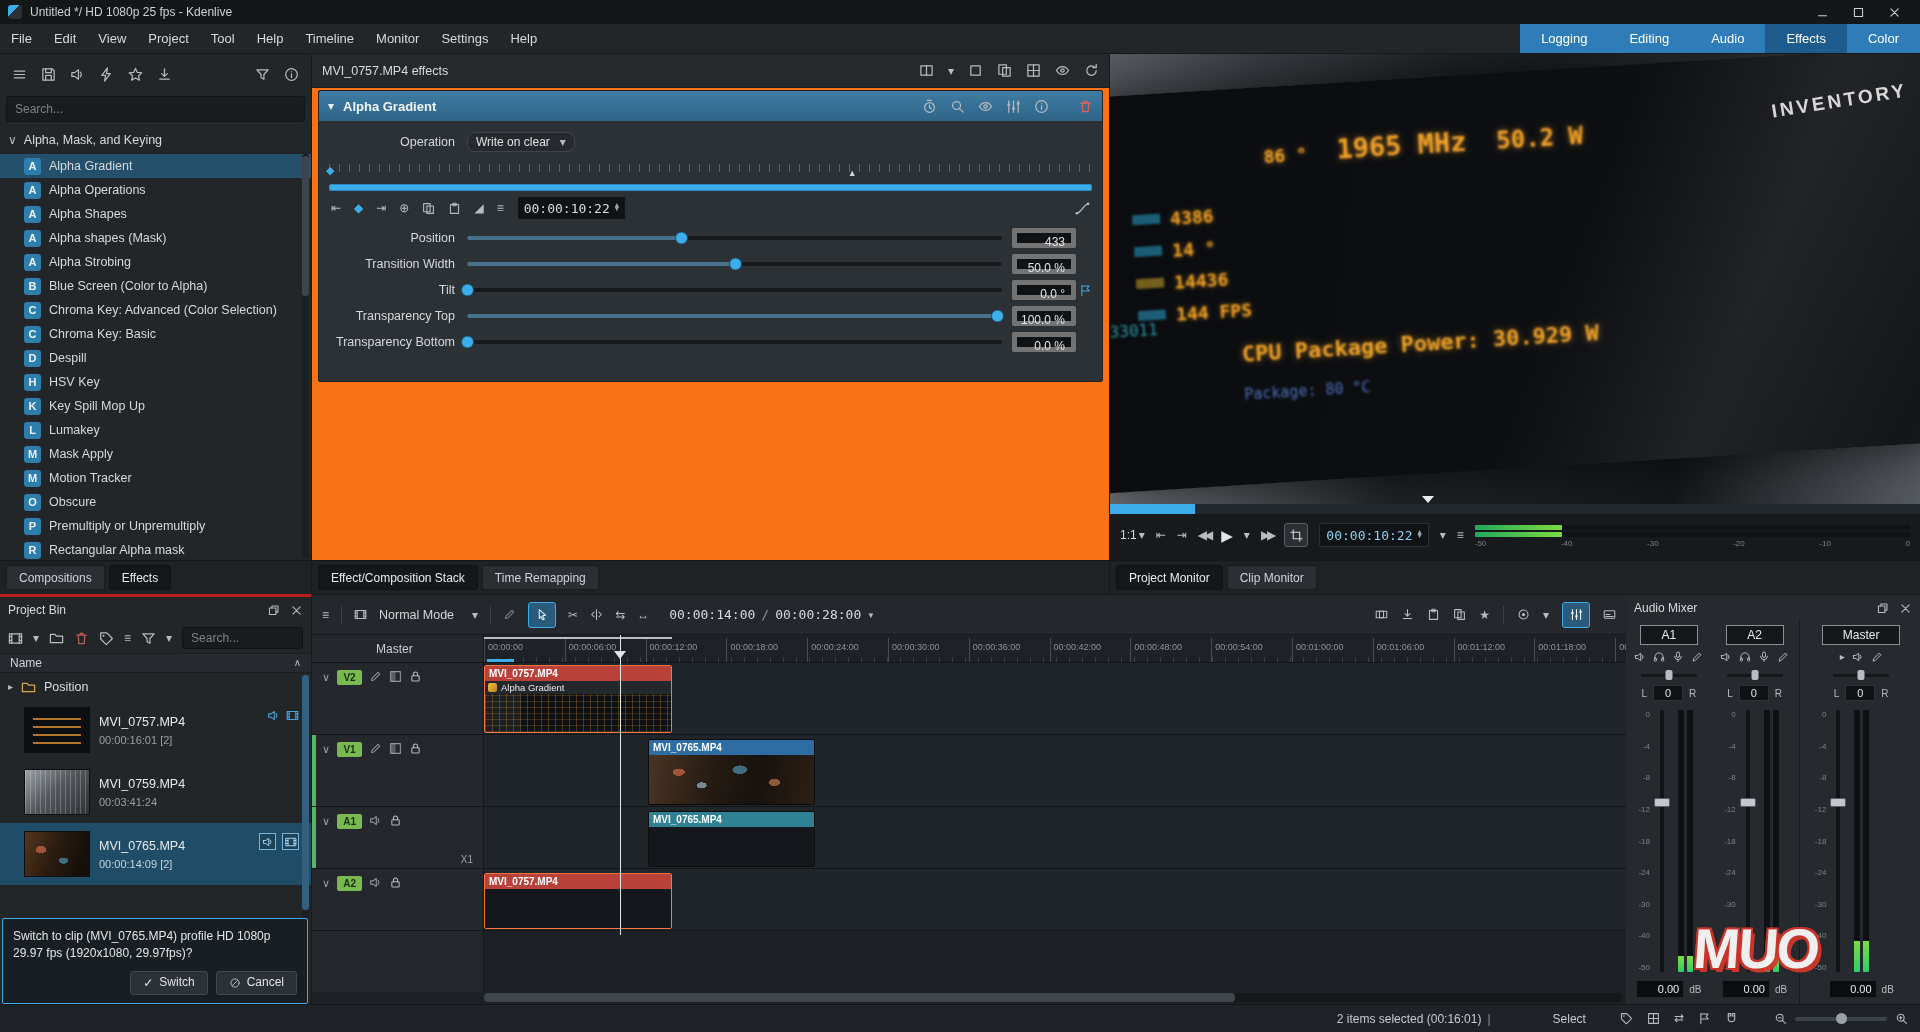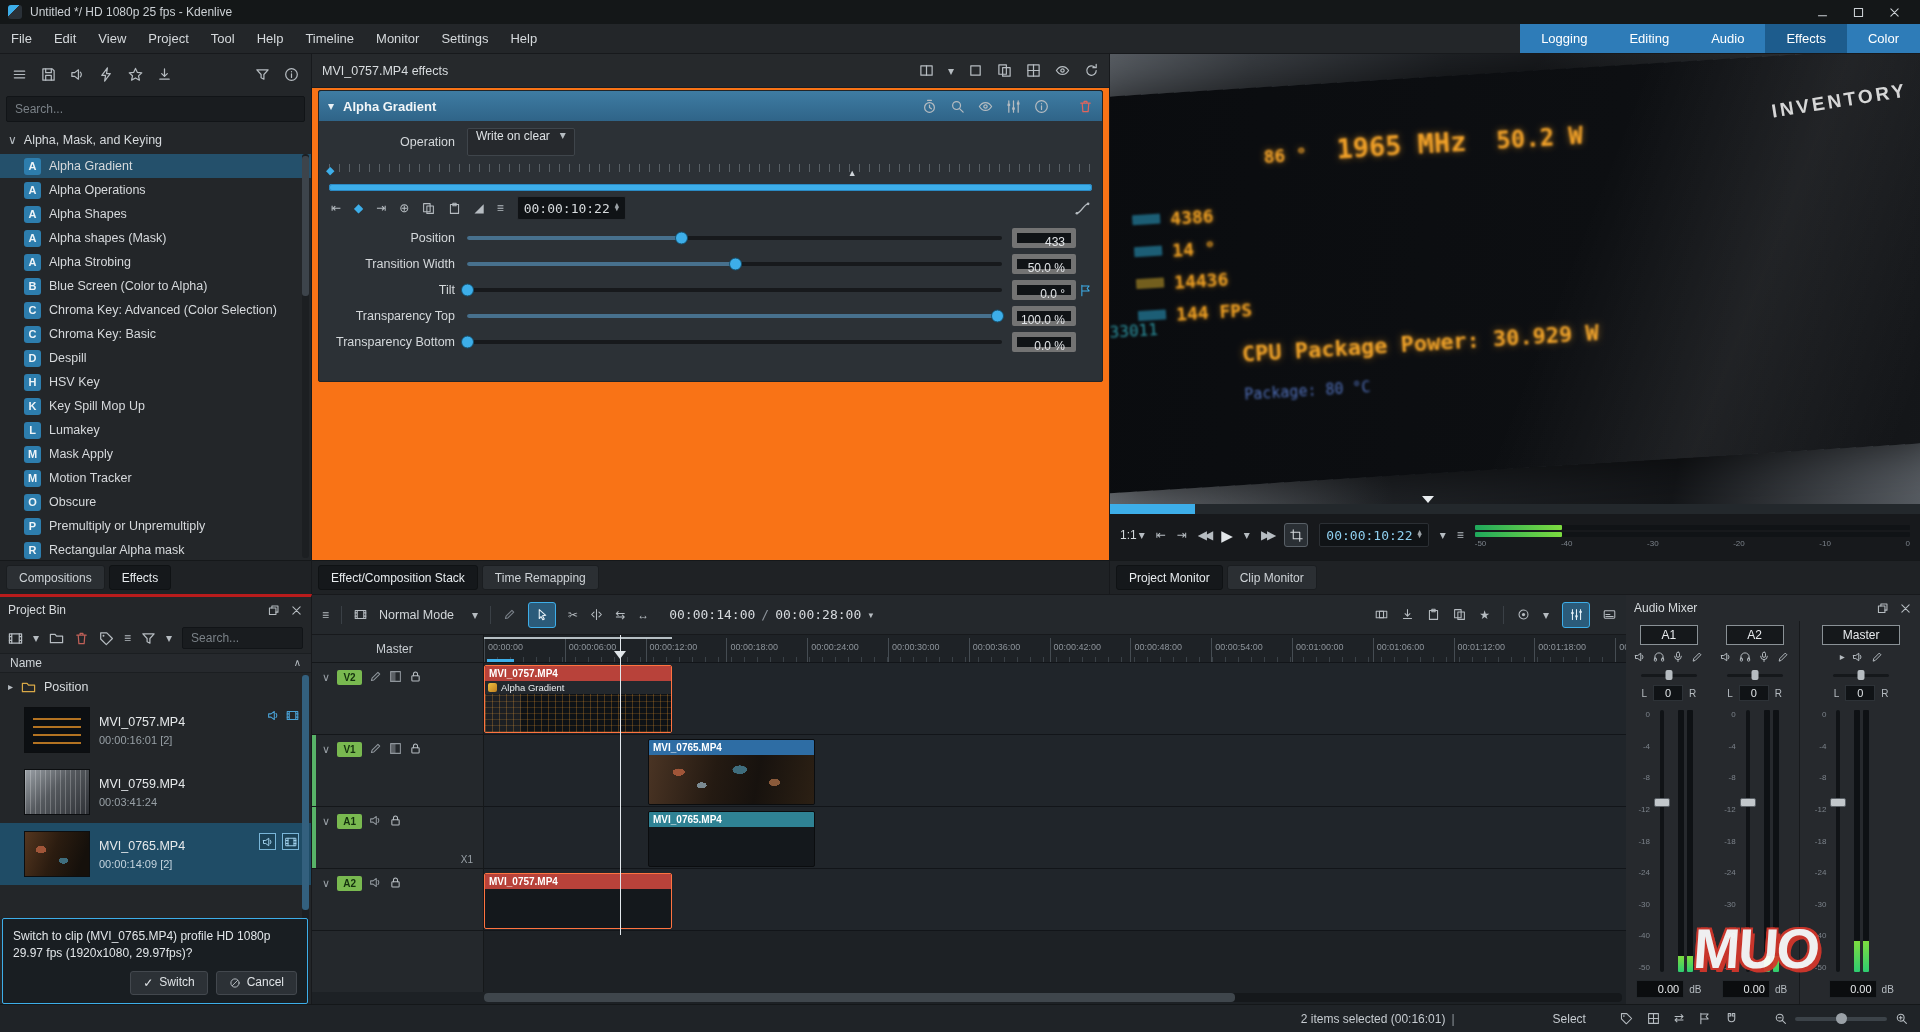--- a/index.html
+++ b/index.html
@@ -53,21 +53,21 @@
 #stack{position:absolute;left:312px;top:54px;width:798px;height:540px;background:#f97316;border-right:1px solid #17191c}
 .stk-header{position:absolute;top:0;left:0;right:0;height:34px;background:#26292c;border-bottom:1px solid #1b1e21;display:flex;align-items:center;gap:14px;padding:0 10px;font-size:12.5px;color:#d8dcdf}
 .stk-header .icons{margin-left:auto;display:flex;align-items:center;gap:14px;color:#b6bcc1}
 .fx-card{position:absolute;top:36px;left:6px;right:6px;height:292px;background:#2c3136;border:1px solid #222528;border-radius:2px}
 .eff-head{height:30px;background:linear-gradient(180deg,#3e7ca3,#2f6488);display:flex;align-items:center;gap:9px;padding:0 9px;border-radius:2px 2px 0 0}
 .eff-head .nm{font-weight:bold;font-size:13px;color:#f2f6f8}
 .eff-head .icons{margin-left:auto;display:flex;align-items:center;gap:13px;color:#dfe8ee}
 .eff-body{padding:7px 8px 4px 8px}
 .op-row{display:flex;align-items:center;height:28px}
 .plabel{flex:0 0 140px;text-align:right;padding-right:12px;font-size:12.5px;color:#d4d8db;white-space:nowrap}
-.dropdown{height:28px;background:#26292d;border:1px solid #3f454b;border-radius:2px;display:inline-flex;align-items:flex-start;gap:10px;padding:0 8px;font-size:12px;color:#dde1e4}
+.dropdown{height:20px;background:#26292d;border:1px solid #3f454b;border-radius:8px;display:inline-flex;align-items:center;gap:10px;padding:0 8px;font-size:12px;color:#dde1e4}
 .kf-ruler{position:relative;height:20px;margin:6px 2px 0 2px}
 .kf-ruler::before{content:"";position:absolute;left:0;right:0;top:2px;height:8px;background:repeating-linear-gradient(90deg,#5a6167 0 1px,transparent 1px 10px)}
 .kf-diamond{position:absolute;left:-3px;top:3px;color:#3daee9;font-size:11px;line-height:1}
 .kf-caret{position:absolute;left:68%;top:7px;color:#cfd5da;font-size:9px;line-height:1}
 .kf-zoom{height:7px;margin:2px 2px 0 2px;background:#3daee9;border-radius:3px;box-shadow:inset 0 0 0 1px #2a8ac4}
 .kf-bar{display:flex;align-items:center;gap:13px;height:34px;padding:0 4px}
 .tcbox{display:inline-flex;align-items:center;gap:5px;height:24px;background:#101316;border:1px solid #2b2f34;border-radius:2px;padding:0 6px;font-family:"DejaVu Sans Mono",monospace;font-size:13px;color:#d7dbde}
 .spin{display:flex;flex-direction:column;line-height:.55;font-size:7px;color:#9aa0a5}
 .prm-row{display:flex;align-items:center;height:26px}
 .slider{flex:1;position:relative;height:16px}
@@ -1407,21 +1407,21 @@
     </div>
   </div>
 </div>
 
 <div id="muo">MUO</div>
 
 <div id="status">
   <span style="flex:1"></span>
   <span>2 items selected (00:16:01)</span>
   <span style="color:#8d949b;margin-left:6px">|</span>
-  <span style="margin-left:98px">Select</span>
+  <span style="margin-left:62px">Select</span>
   <span class="st-icons">
     <span class="ib">
         <svg class="ic s13">
           <use href="#i-tag"></use>
         </svg>
       </span>
     <span class="ib">
         <svg class="ic s13">
           <use href="#i-grid"></use>
         </svg>

